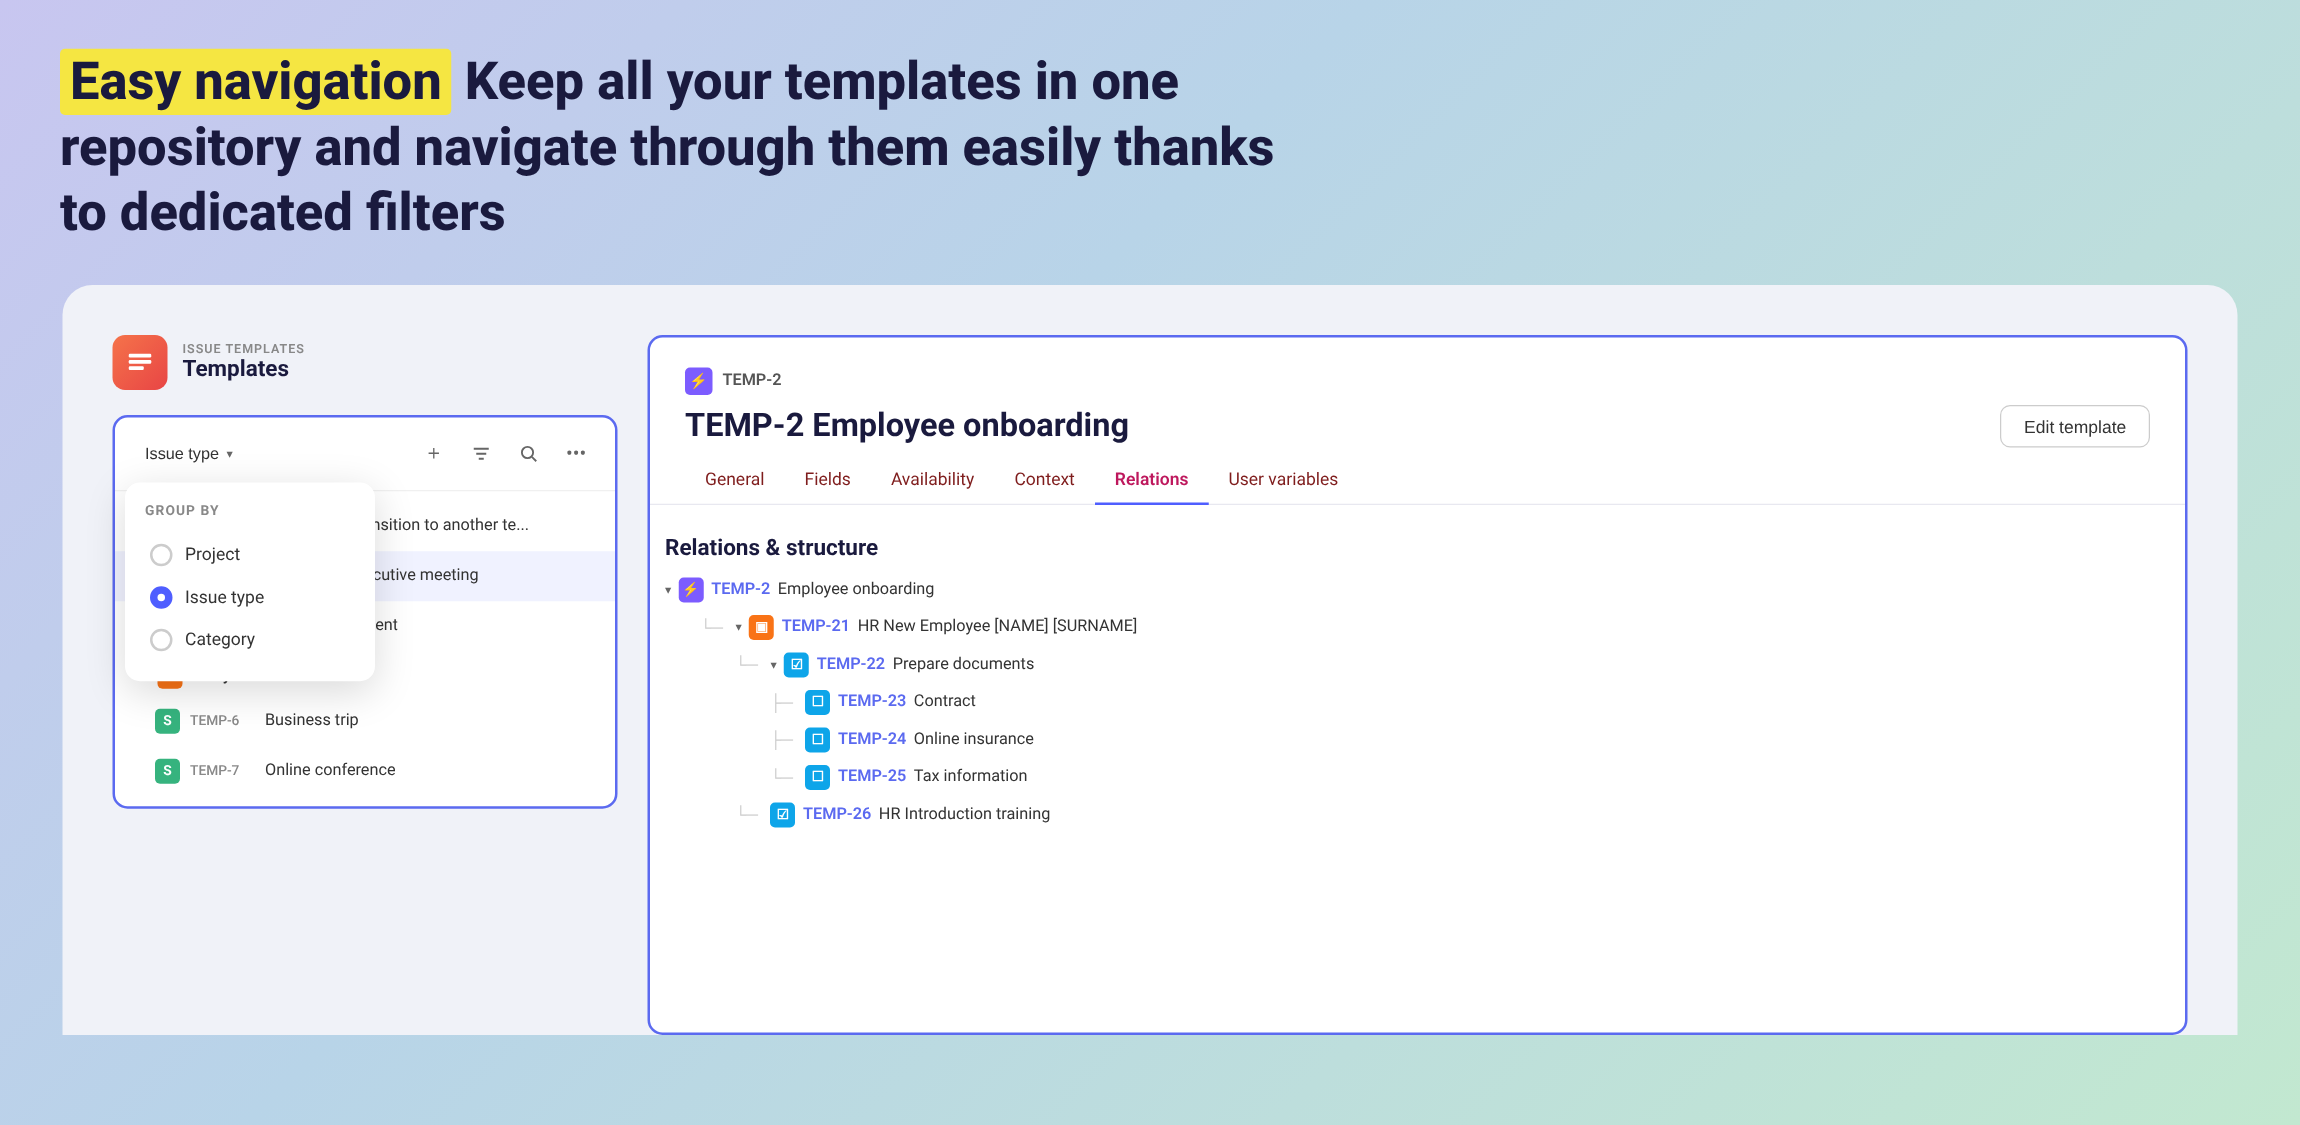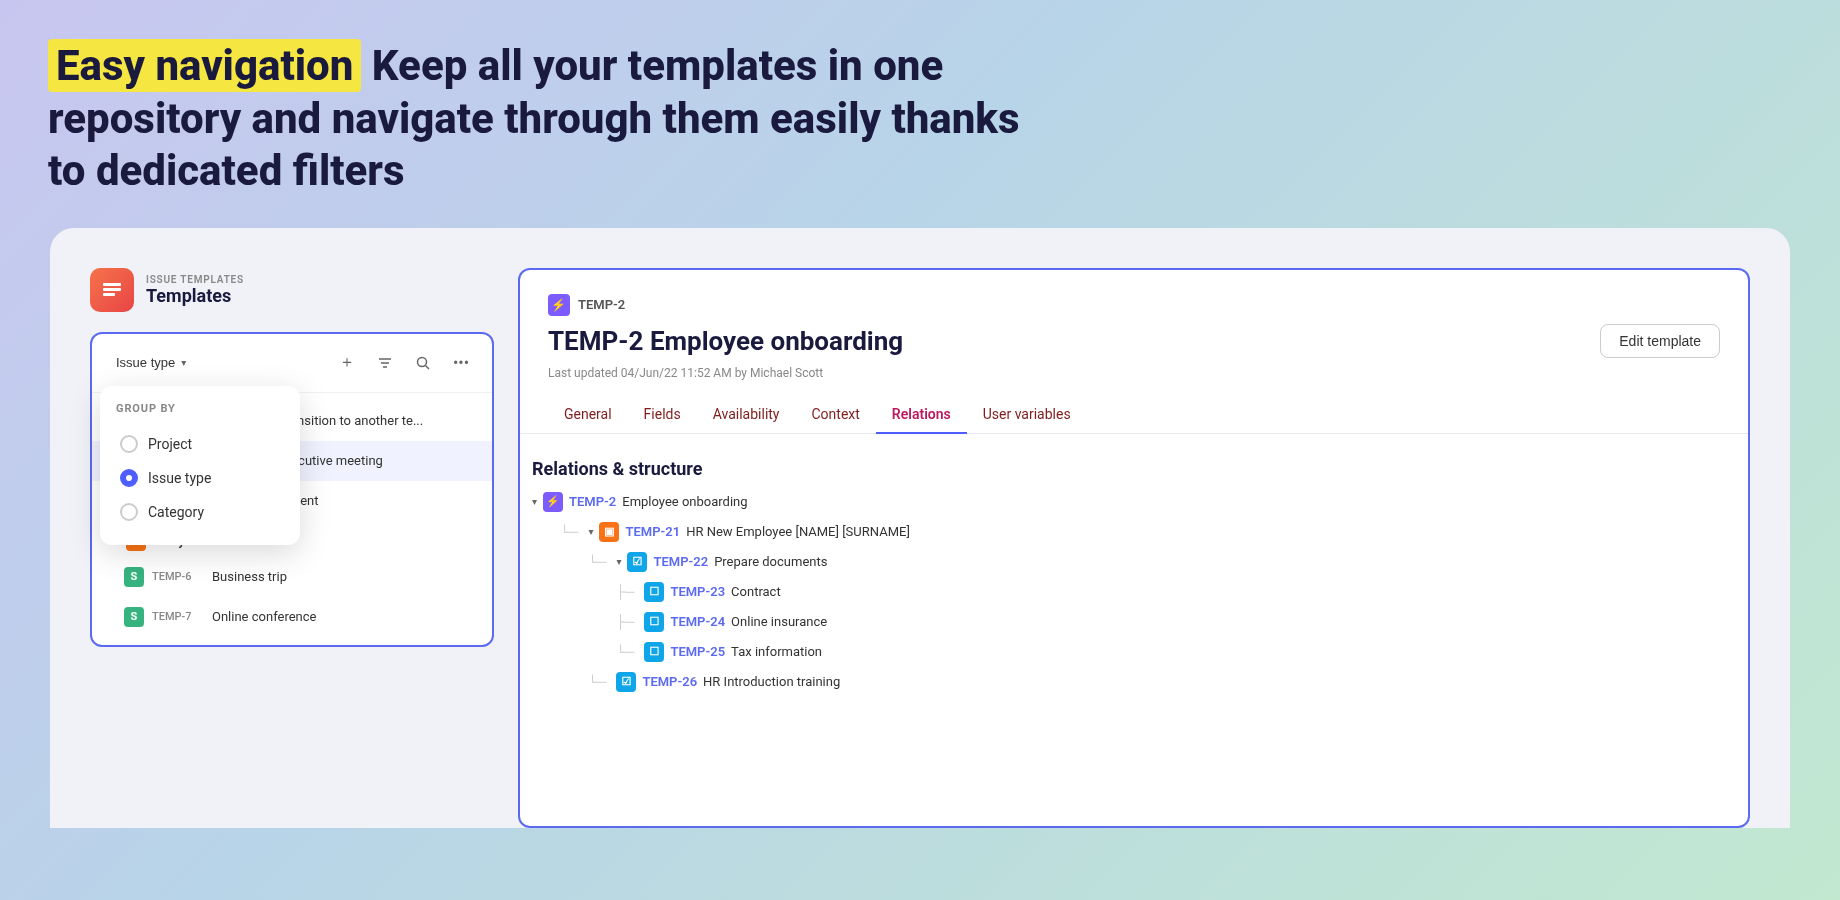--- a/index.html
+++ b/index.html
@@ -525,21 +525,20 @@
 
     <div class="detail-header">
       <div class="detail-temp-id">
         <div class="lightning-icon">⚡</div>
         <span class="temp-id-text">TEMP-2</span>
       </div>
       <div class="detail-title-row">
         <h1 class="detail-title">TEMP-2 Employee onboarding</h1>
         <button class="edit-template-btn">Edit template</button>
       </div>
-      <div class="detail-meta">Last updated 04/Jun/22 11:52 AM by Michael Scott</div>
 
       <div class="detail-tabs">
         <div class="tab-item">General</div>
         <div class="tab-item">Fields</div>
         <div class="tab-item">Availability</div>
         <div class="tab-item">Context</div>
         <div class="tab-item active">Relations</div>
         <div class="tab-item">User variables</div>
       </div>
     </div>

